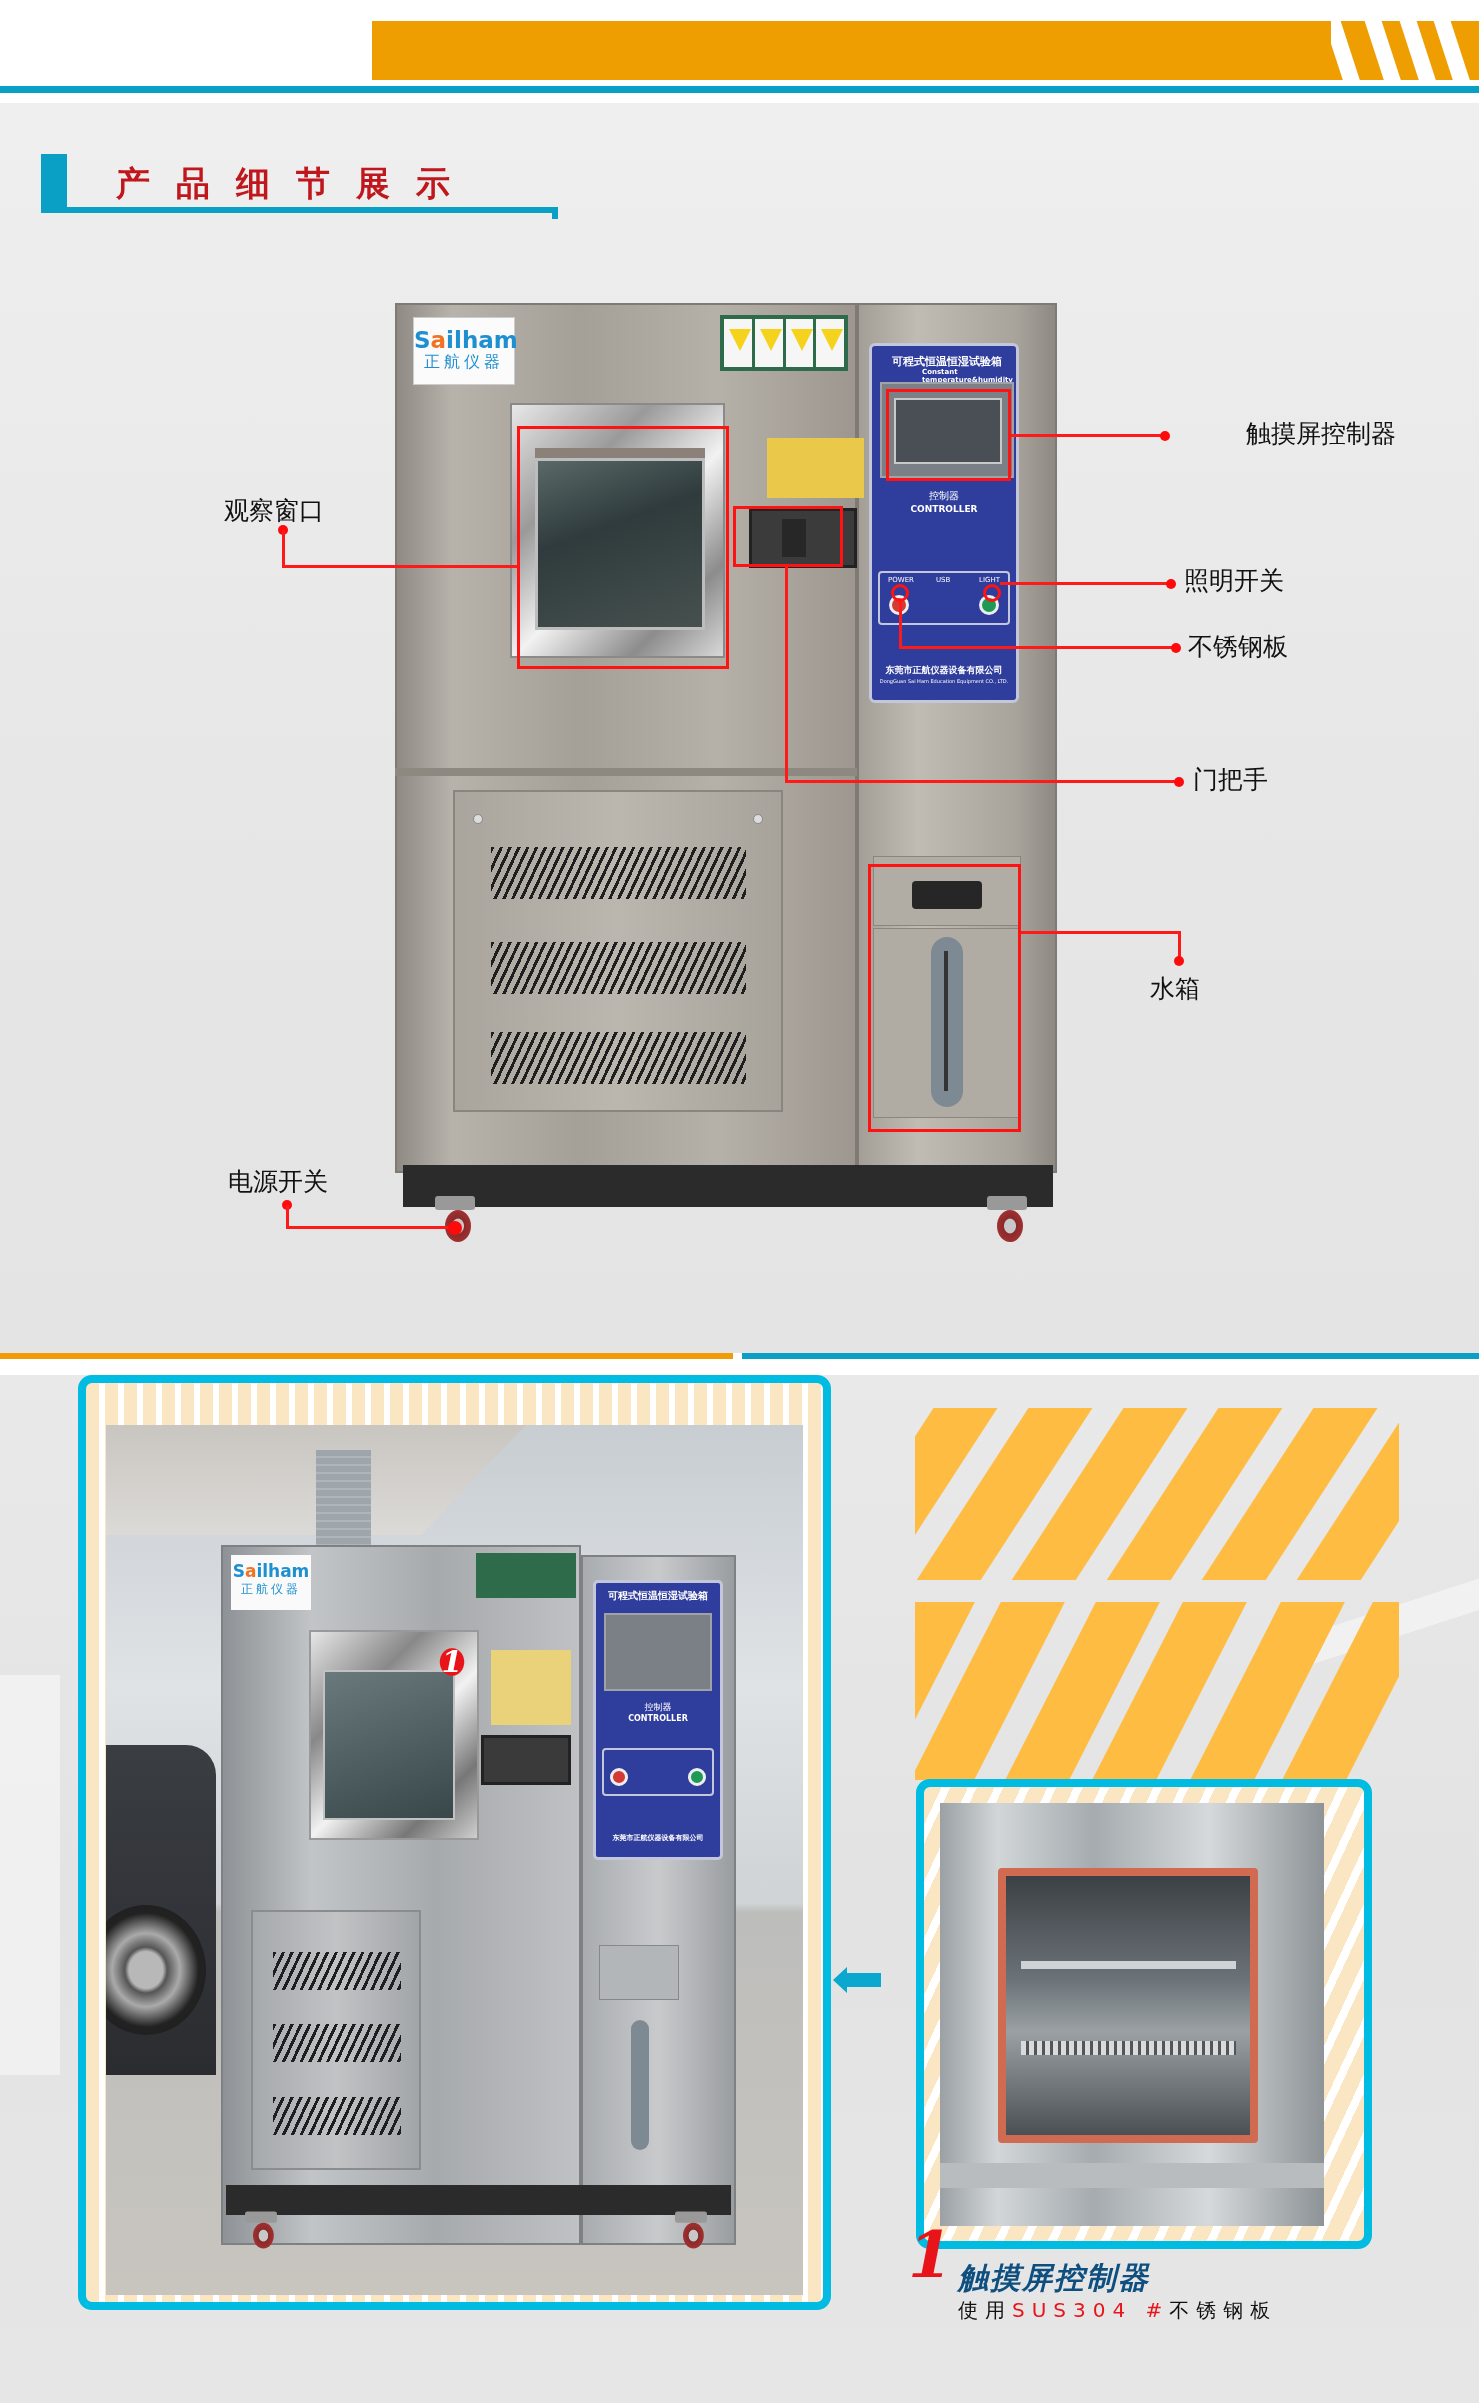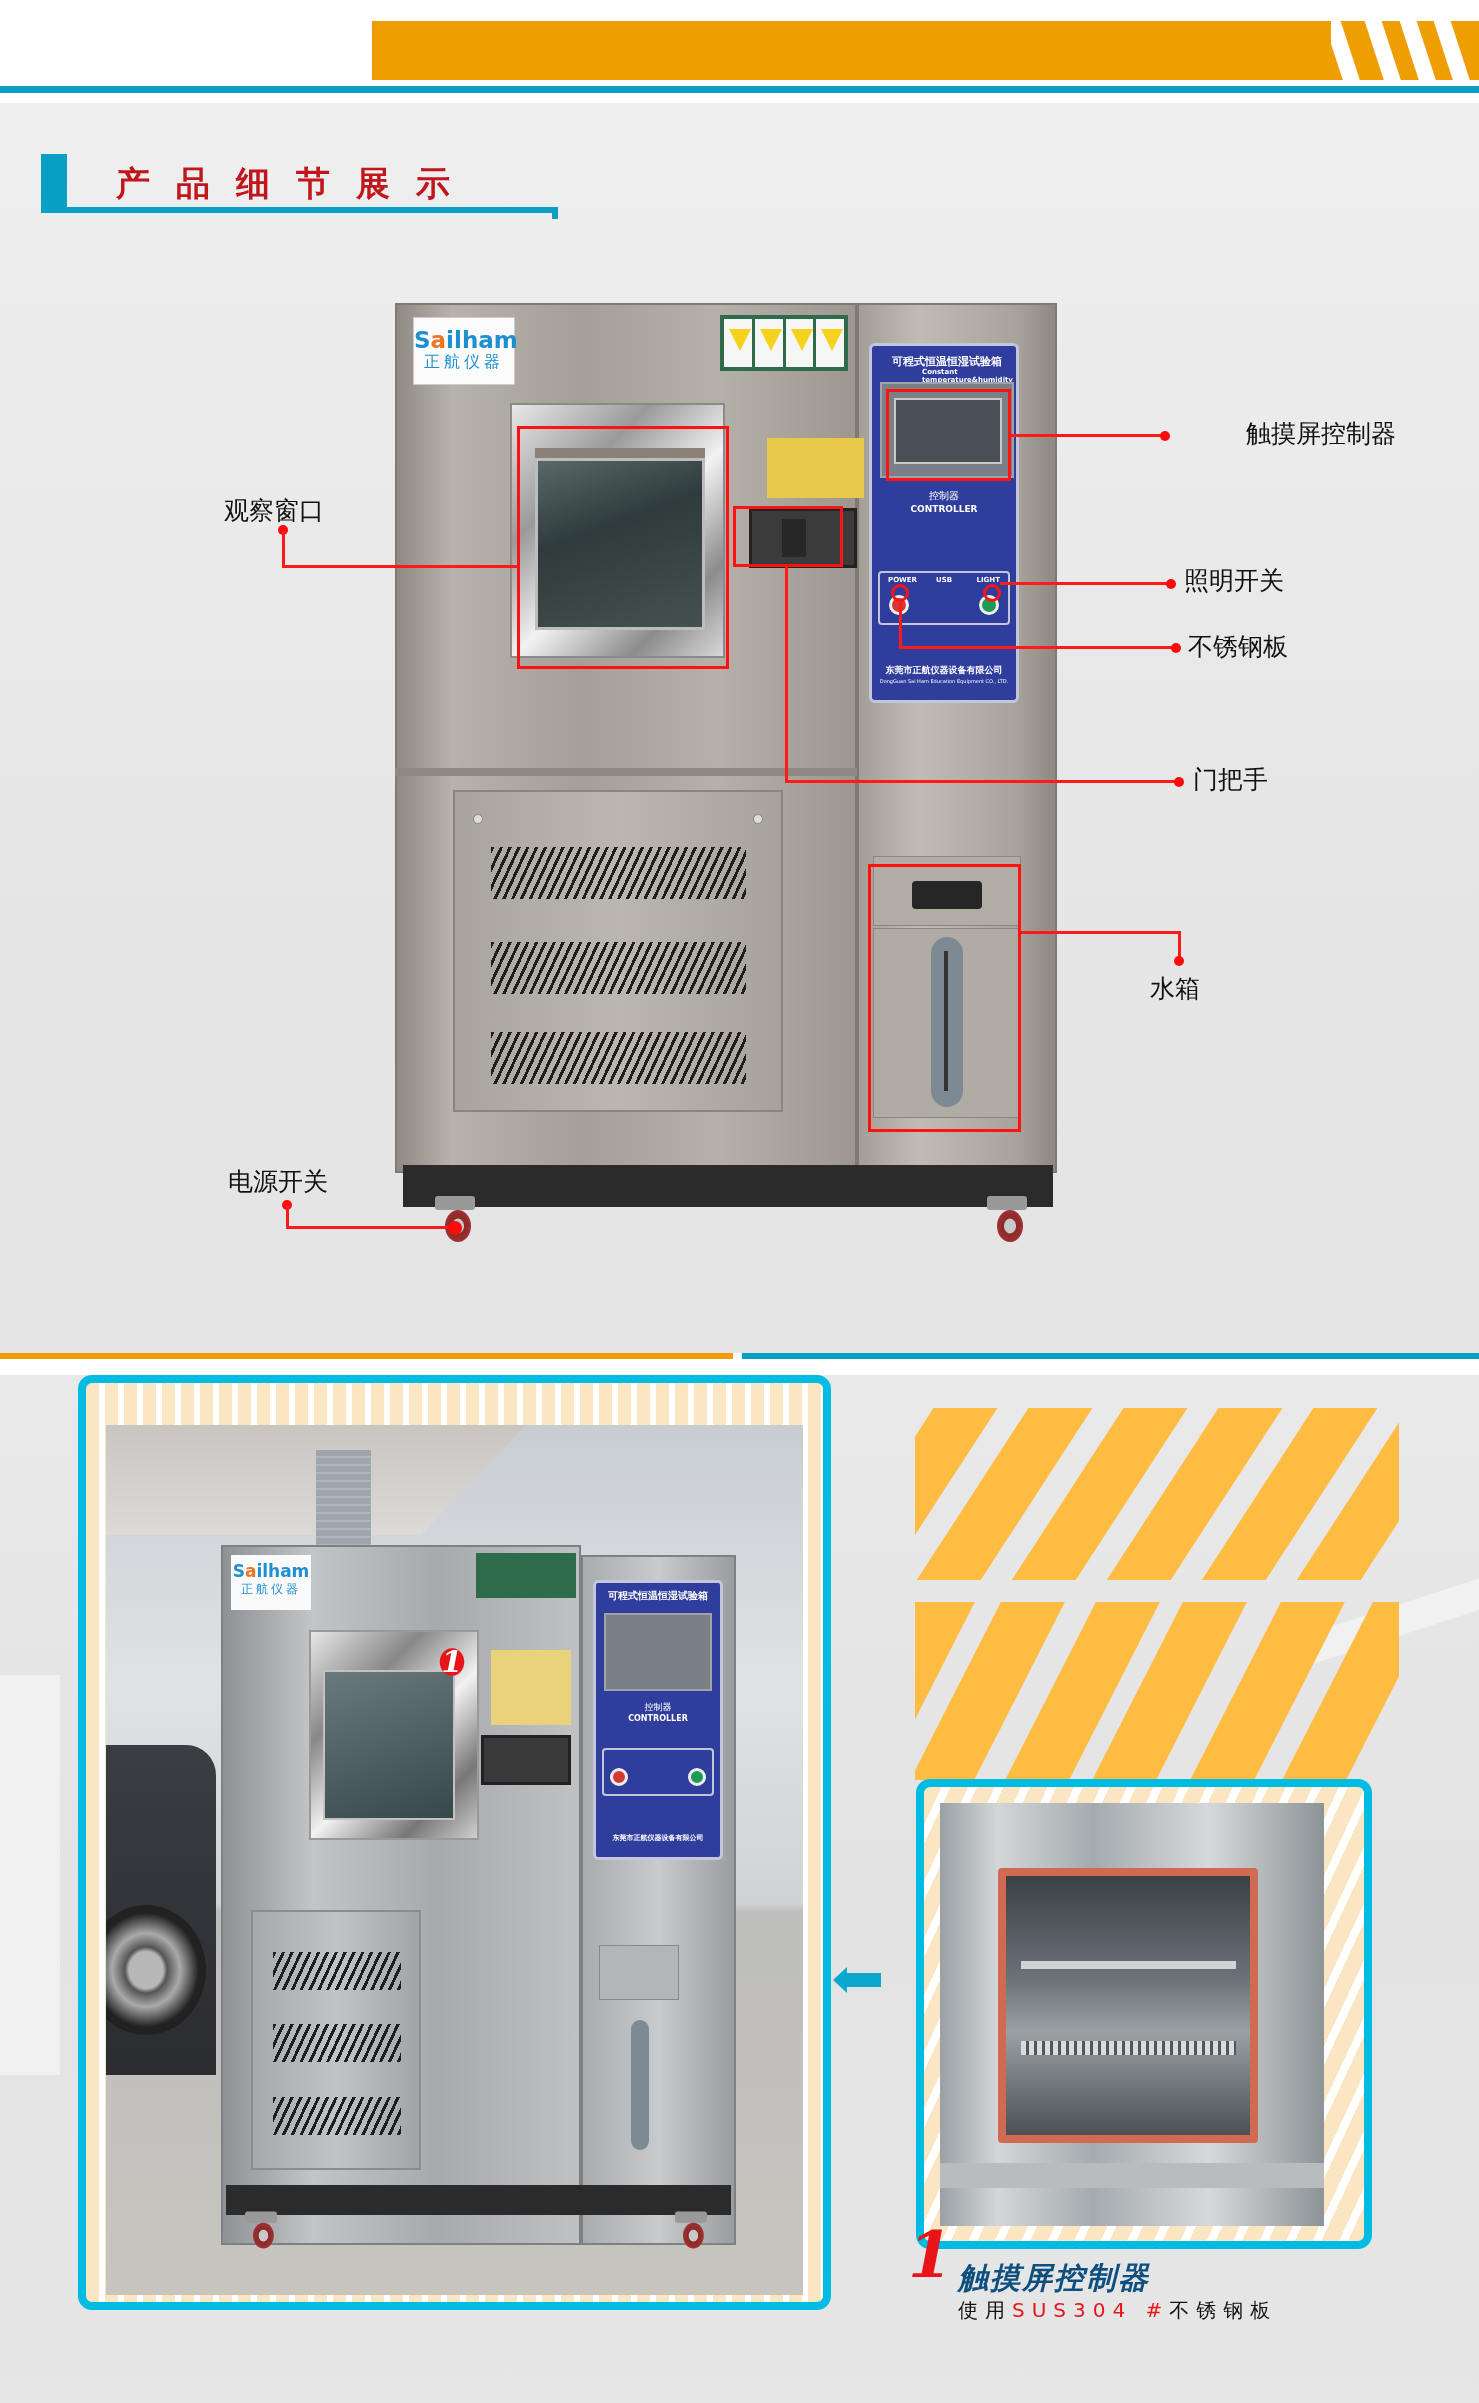--- a/index.html
+++ b/index.html
@@ -44,21 +44,21 @@
   .handle { position: absolute; left: 354px; top: 205px; width: 108px; height: 60px; background: #3b3b3b; border: 3px solid #222; }
   .handle::after { content: ""; position: absolute; left: 30px; top: 8px; width: 24px; height: 38px; background: #272727; }
   .panel { position: absolute; left: 474px; top: 40px; width: 150px; height: 360px; background: #2f3d9c; border: 3px solid #c4c6dc; border-radius: 6px; }
   .panel .t { position: absolute; left: 6px; top: 8px; width: 138px; font-size: 11px; color: #fff; font-weight: bold; text-align: center; }
   .panel .te { position: absolute; left: 50px; top: 22px; font-size: 7px; color: #fff; font-weight: bold; }
   .screen { position: absolute; left: 8px; top: 36px; width: 134px; height: 96px; background: #7b7f86; border: 2px solid #9fa3a8; }
   .screen::after { content: ""; position: absolute; left: 12px; top: 14px; width: 104px; height: 62px; background: #4a4e55; border: 2px solid #c9c9c9; }
   .panel .ctl1 { position: absolute; left: 0; top: 143px; width: 144px; font-size: 10px; color: #fff; text-align: center; }
   .panel .ctl2 { position: absolute; left: 0; top: 158px; width: 144px; font-size: 9px; font-weight: bold; color: #fff; text-align: center; }
   .switchbox { position: absolute; left: 6px; top: 225px; width: 132px; height: 54px; border: 2px solid #c4c6dc; border-radius: 4px; }
-  .switchbox .lbl { position: absolute; top: 3px; font-size: 7px; color: #fff; font-weight: bold; }
+  .switchbox .lbl { position: absolute; top: 3px; font-size: 7px; color: #fff; font-weight: normal; }
   .btn-red { position: absolute; left: 9px; top: 22px; width: 20px; height: 20px; border-radius: 50%; background: #d23a33; border: 3px solid #eee; }
   .btn-green { position: absolute; right: 9px; top: 22px; width: 20px; height: 20px; border-radius: 50%; background: #1f9a56; border: 3px solid #eee; }
   .panel .co { position: absolute; left: 0; top: 318px; width: 144px; font-size: 9px; color: #fff; font-weight: bold; text-align: center; }
   .panel .coe { position: absolute; left: 0; top: 332px; width: 144px; font-size: 5px; color: #fff; text-align: center; }
   .lower-door { position: absolute; left: 58px; top: 487px; width: 330px; height: 322px; background: linear-gradient(90deg,#a9a49c,#bbb6ae 50%,#a7a29a); border: 2px solid #8a857e; }
   .vent { position: absolute; left: 36px; width: 255px; height: 52px; background: repeating-linear-gradient(115deg,#1e1e1e 0,#1e1e1e 3px,transparent 3px,transparent 8px); }
   .screw { position: absolute; top: 22px; width: 10px; height: 10px; border-radius: 50%; background: #ddd; border: 1px solid #888; }
   .tank-drawer { position: absolute; left: 478px; top: 553px; width: 148px; height: 70px; background: #b1aca4; border: 1px solid #8a857e; }
   .tank-drawer::after { content: ""; position: absolute; left: 38px; top: 24px; width: 70px; height: 28px; background: #262626; border-radius: 4px; }
   .tank-front { position: absolute; left: 478px; top: 625px; width: 148px; height: 190px; background: #b0aba3; border: 1px solid #8a857e; }

